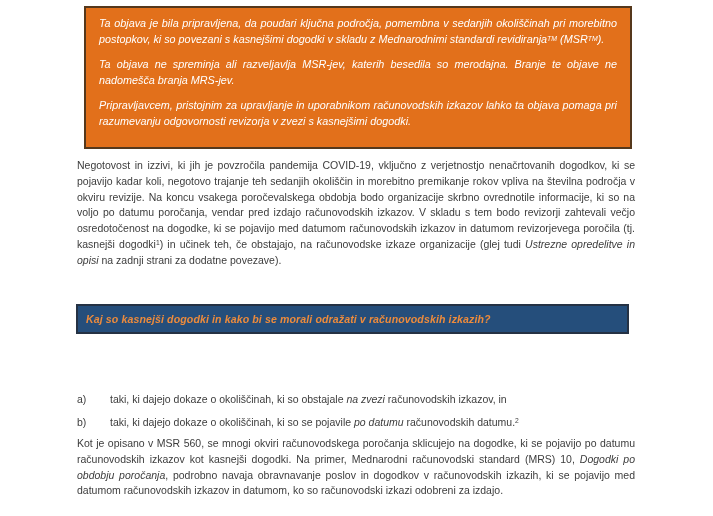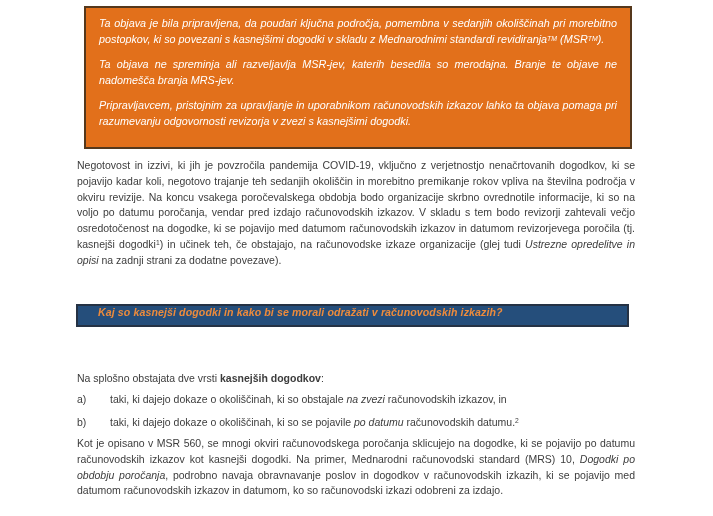--- a/index.html
+++ b/index.html
@@ -57,26 +57,27 @@
     position: absolute;
     left: 0;
     top: 0;
   }
   
   .heading-bar {
     position: absolute;
     left: 76px;
     top: 304px;
     width: 553px;
-    height: 23px;
+    height: 30px;
     box-sizing: border-box;
     background: #254e7b;
     border: 2px solid #253244;
     display: flex;
-    padding-left: 20px;
+    align-items: center;
+    padding-left: 8px;
   }
   .heading-bar h2 {
     margin: 0;
     font-size: 10.6px;
     font-weight: bold;
     font-style: italic;
     color: #ed8b3c;
     letter-spacing: 0.1px;
   }
   em { font-style: italic; }
@@ -100,21 +101,20 @@
     <p>Pripravljavcem, pristojnim za upravljanje in uporabnikom računovodskih izkazov lahko ta objava pomaga pri razumevanju odgovornosti revizorja v zvezi s kasnejšimi dogodki.</p>
   </div>
 
   <div class="textblock justified para-intro"><span>Negotovost in izzivi, ki jih je povzročila pandemija COVID-19, vključno z verjetnostjo nenačrtovanih dogodkov, ki se pojavijo kadar koli, negotovo trajanje teh sedanjih okoliščin in morebitno premikanje rokov vpliva na številna področja v okviru revizije. Na koncu vsakega poročevalskega obdobja bodo organizacije skrbno ovrednotile informacije, ki so na voljo po datumu poročanja, vendar pred izdajo računovodskih izkazov. V skladu s tem bodo revizorji zahtevali večjo osredotočenost na dogodke, ki se pojavijo med datumom računovodskih izkazov in datumom revizorjevega poročila (tj. kasnejši dogodki</span><sup>1</sup><span>) in učinek teh, če obstajajo, na računovodske izkaze organizacije (glej tudi </span><em>Ustrezne opredelitve in opisi</em><span> na zadnji strani za dodatne povezave).</span></div>
 
   <div class="heading-bar">
     <h2>Kaj so kasnejši dogodki in kako bi se morali odražati v računovodskih izkazih?</h2>
   </div>
 
 
-  <div class="textblock para-kinds"><span>Na splošno obstajata dve vrsti </span><strong>kasnejših dogodkov</strong><span>:</span></div>
 
   <div class="textblock list-item item-a"><span class="marker">a)</span><span>taki, ki dajejo dokaze o okoliščinah, ki so obstajale </span><em>na zvezi</em><span> računovodskih izkazov, in</span><sup></sup></div>
 
   <div class="textblock list-item item-b"><span class="marker">b)</span><span>taki, ki dajejo dokaze o okoliščinah, ki so se pojavile </span><em>po datumu</em><span> računovodskih datumu.</span><sup>2</sup></div>
 
   <div class="textblock justified para-closing"><span>Kot je opisano v MSR 560, se mnogi okviri računovodskega poročanja sklicujejo na dogodke, ki se pojavijo po datumu računovodskih izkazov kot kasnejši dogodki. Na primer, Mednarodni računovodski standard (MRS) 10, </span><em>Dogodki po obdobju poročanja</em><span>, podrobno navaja obravnavanje poslov in dogodkov v računovodskih izkazih, ki se pojavijo med datumom računovodskih izkazov in datumom, ko so računovodski izkazi odobreni za izdajo.</span></div>
 
 </div>
 
 </body></html>

